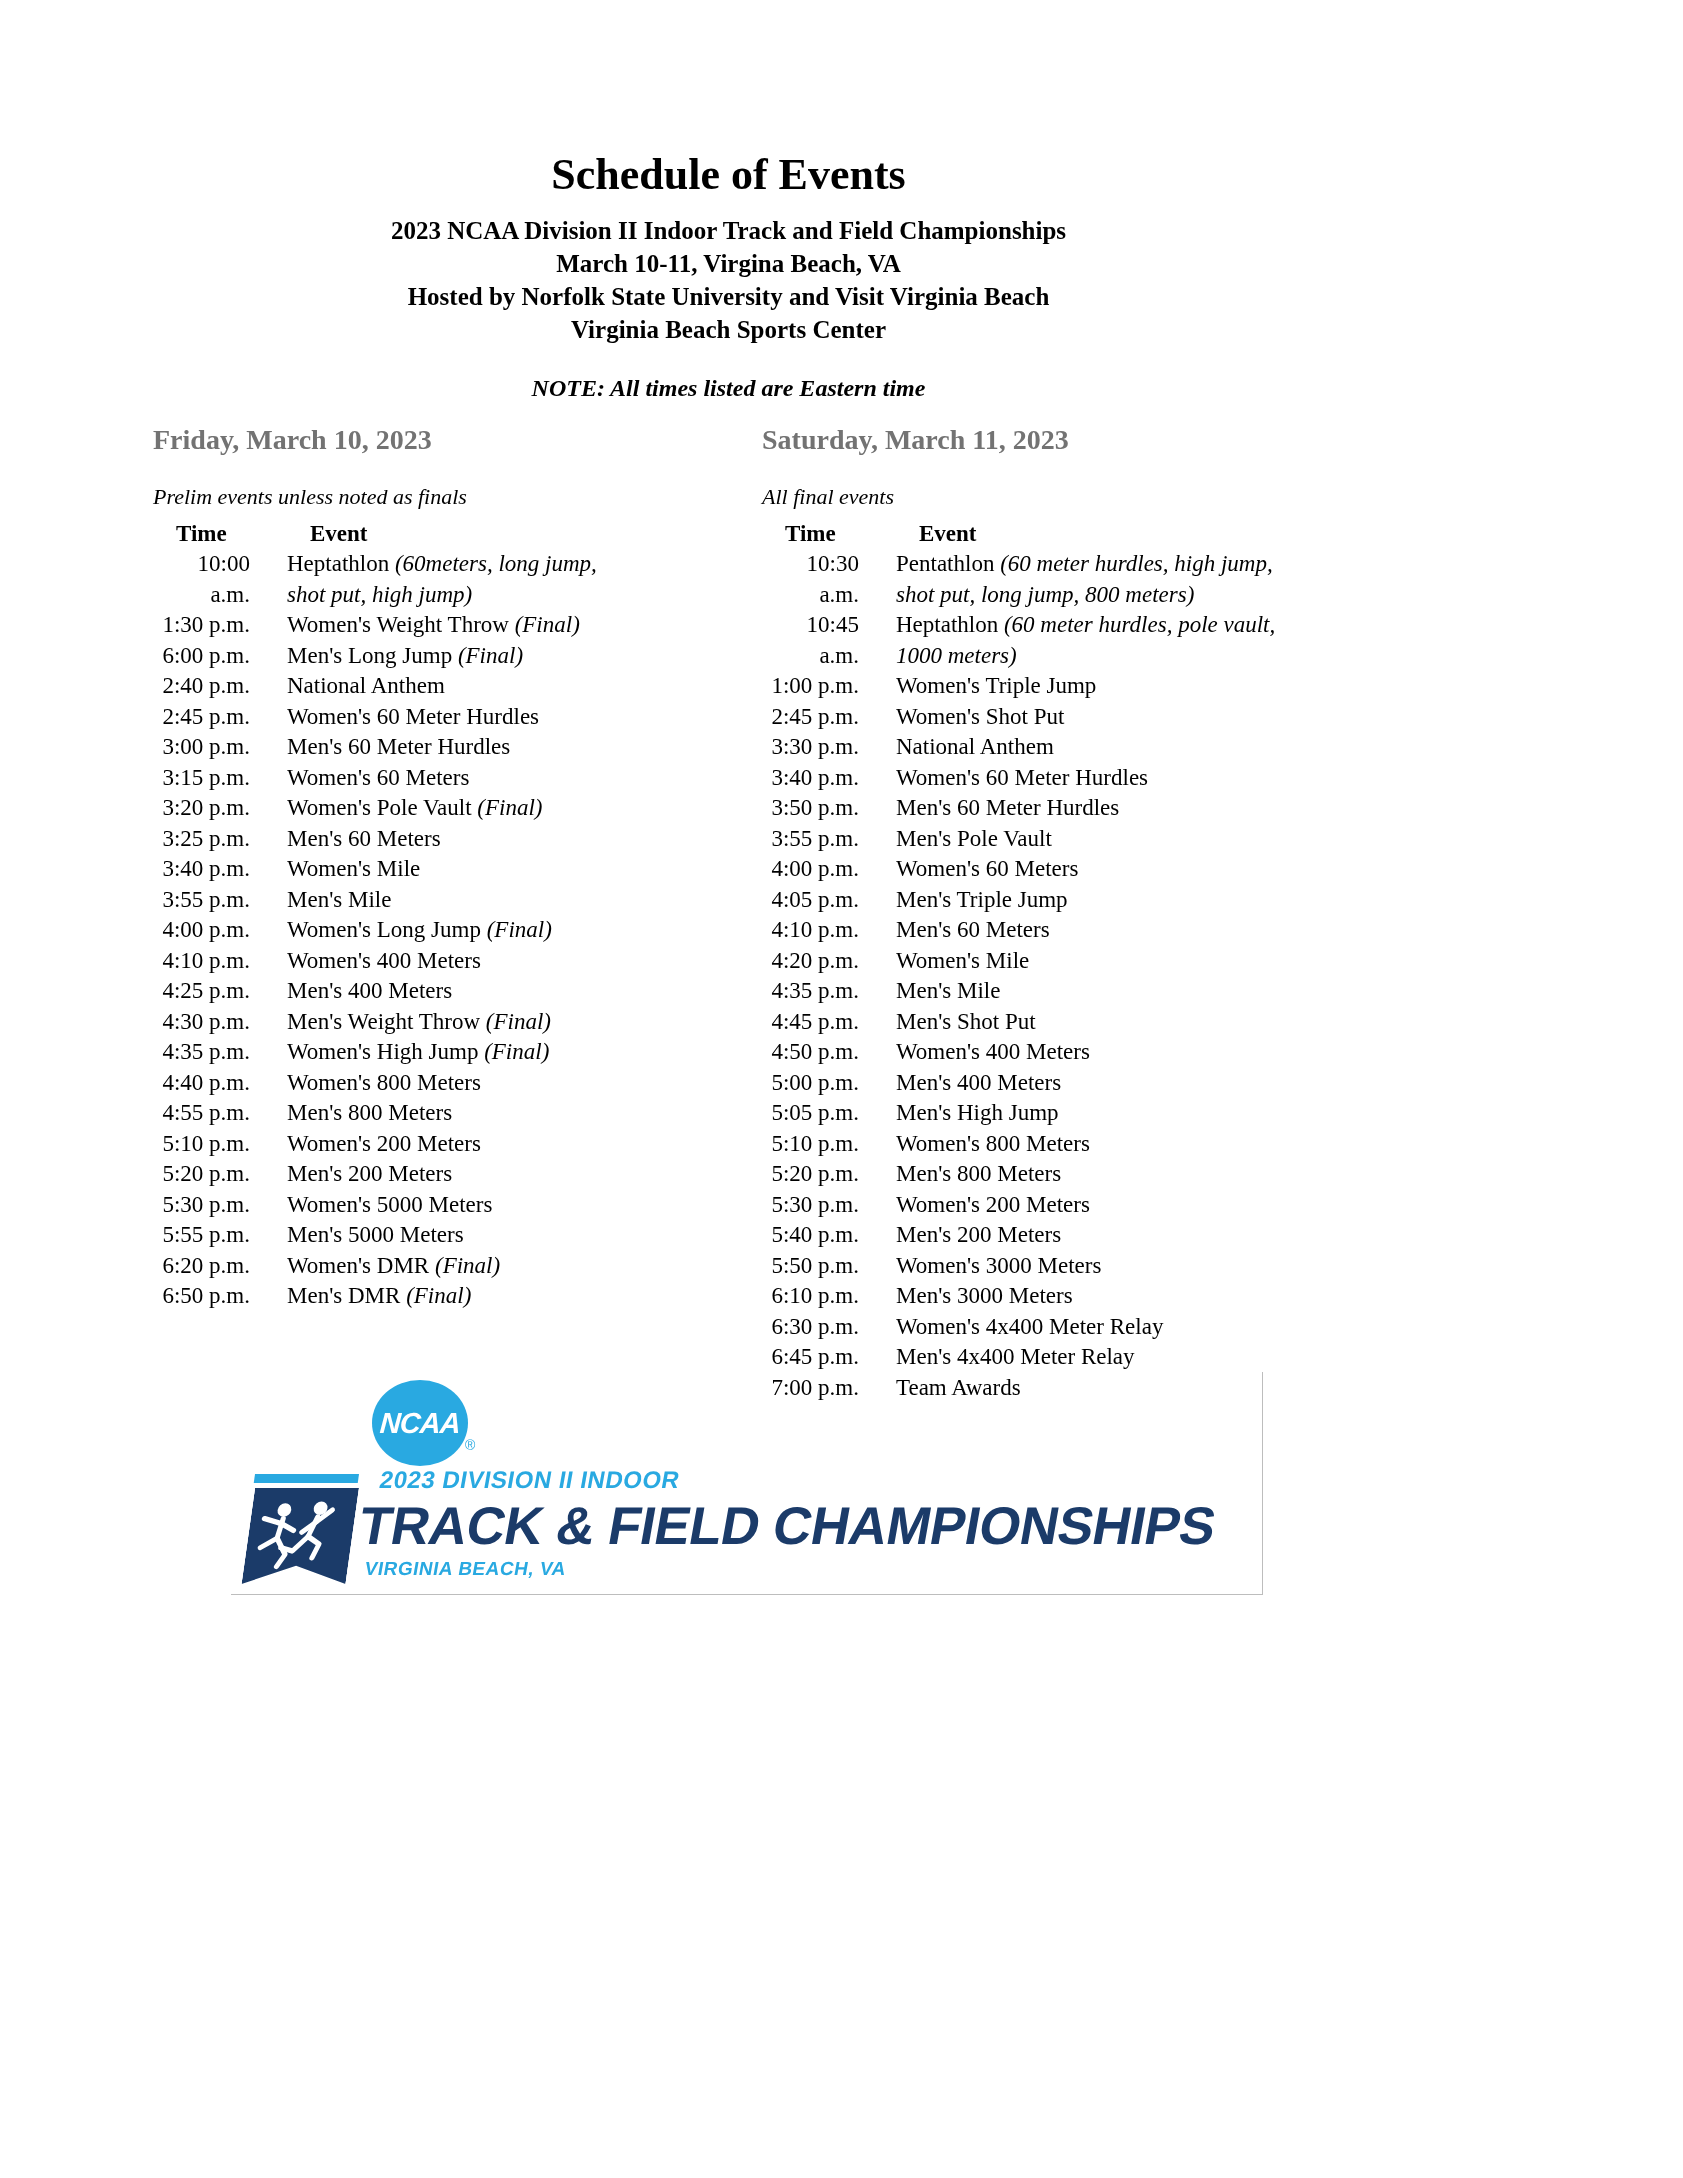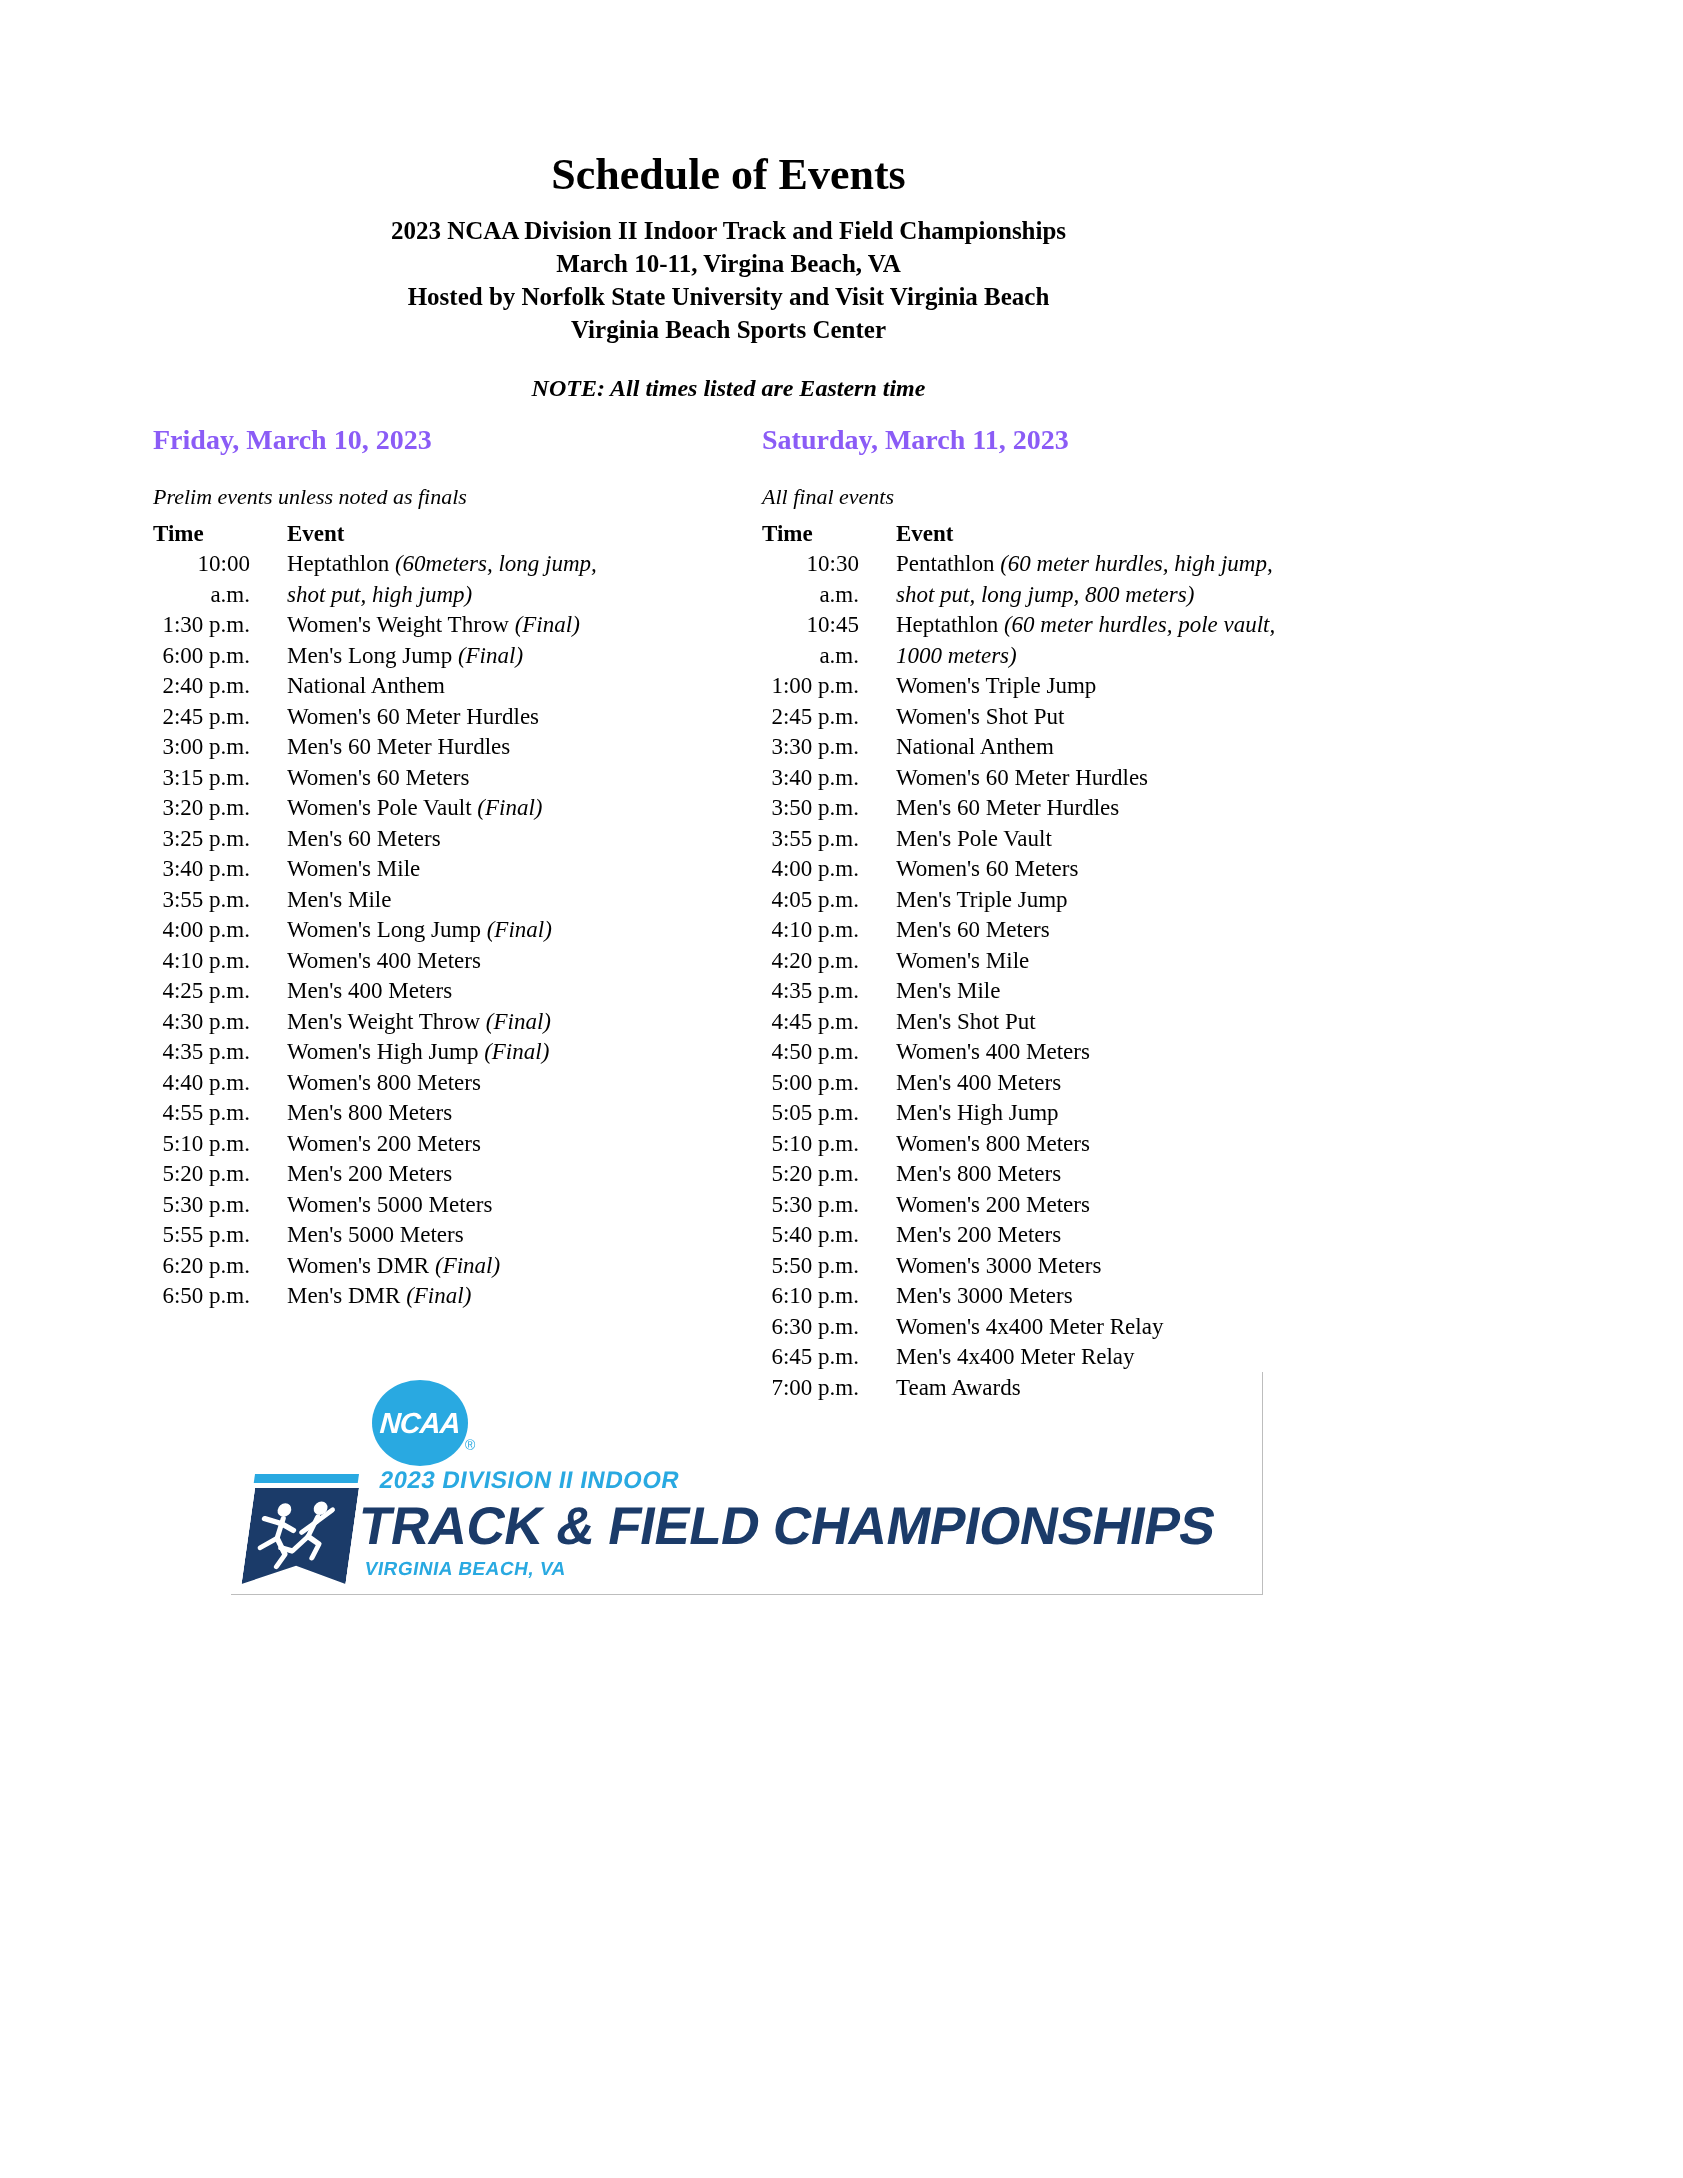--- a/index.html
+++ b/index.html
@@ -11,23 +11,23 @@
   
   .doc-header { position:absolute; top:149px; left:0; width:1457px; text-align:center; }
   .title { margin:0 0 14px 0; font-size:44px; line-height:51px; font-weight:bold; }
   .subtitle { font-size:25px; line-height:33px; font-weight:bold; }
   .note { margin-top:29px; font-size:24px; font-weight:bold; font-style:italic; }
 
   
   .col { position:absolute; top:421px; }
   .col-left  { left:153px; width:599px; }
   .col-right { left:762px; width:609px; }
-  .day-heading { color:#8b5cf6; font-size:28px; line-height:38px; font-weight:bold; }
+  .day-heading { color:#737373; font-size:28px; line-height:38px; font-weight:bold; }
   .day-sub { font-style:italic; font-size:22px; line-height:31px; margin-top:22px; }
-  .hdr-row { display:flex; margin-top:6px; font-weight:bold; font-size:23px; line-height:31px; }
+  .hdr-row { display:flex; margin-top:6px; font-weight:bold; font-size:23px; line-height:31px;margin-left:23px; }
   .rows { font-size:23px; line-height:30.5px; }
   .row { display:flex; }
   .t { flex:none; width:97px; text-align:right; }
   .hdr-row .t { text-align:left; }
   .e { margin-left:37px; }
   .it { font-style:italic; white-space:pre-line; }
 
   
   .logo-box {
     position:absolute; left:231px; top:1372px; width:1031px; height:222px;

